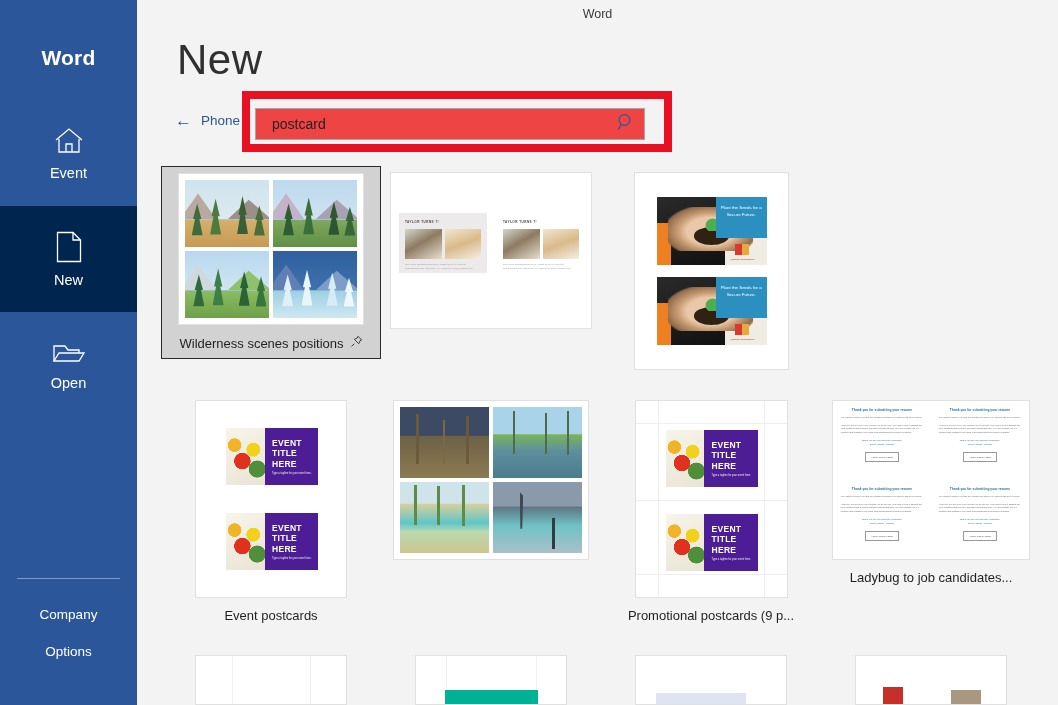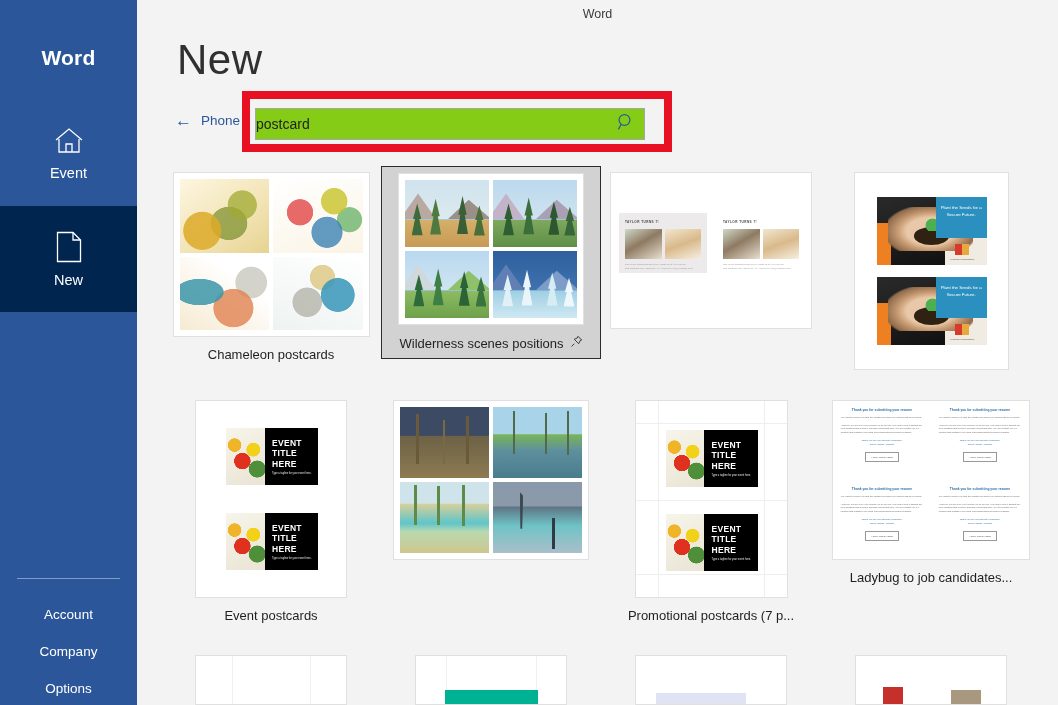--- a/index.html
+++ b/index.html
@@ -88,24 +88,24 @@
   }
   .backrow .arrow { font-size: 17px; line-height: 1; }
 
   .search-wrap {
     position: absolute;
     left: 118px; top: 108px;
     width: 390px; height: 32px;
   }
   .search-box {
     width: 100%; height: 100%;
-    background: #84cc16;
+    background: #ef4444;
     border: 1px solid #a6a6a6;
     display: flex; align-items: center;
-    padding: 0 8px 0 0;
+    padding: 0 8px 0 16px;
   }
   .search-input {
     flex: 1 1 auto;
     border: none; outline: none;
     font-family: "Liberation Sans", sans-serif;
     font-size: 14px;
     color: #222;
     background: transparent;
   }
   .search-icon { flex: 0 0 auto; display: block; }
@@ -252,21 +252,21 @@
 
   
   .ev-card { position: relative; display: flex; overflow: hidden; }
   .ev-photo { flex: 0 0 42%;
     background:
       radial-gradient(circle at 42% 58%, #e0301e 0 20%, transparent 21%),
       radial-gradient(circle at 70% 38%, #f2d11a 0 15%, transparent 16%),
       radial-gradient(circle at 22% 30%, #f0b429 0 13%, transparent 14%),
       radial-gradient(circle at 80% 72%, #4f8f3a 0 16%, transparent 17%),
       linear-gradient(150deg,#f7f4ea,#e9e4d4); }
-  .ev-panel { flex: 1 1 auto; background: #000000; color: #ffffff;
+  .ev-panel { flex: 1 1 auto; background: #4c1d95; color: #ffffff;
               padding: 11% 0 0 8%; }
   .ev-title { font-size: 8.5px; font-weight: bold; line-height: 1.22; letter-spacing: .3px; }
   .ev-sub { font-size: 2.6px; margin-top: 6%; opacity: .92; }
   .gridline-v, .gridline-h { position: absolute; background: #eeeeee; }
 
   
   .lb { position: relative; overflow: hidden; }
   .lb-a { background: linear-gradient(#3c4a63 40%, #6d6246 41%, #8c7a52); }
   .lb-b { background: linear-gradient(#a8d3e8 38%, #79b45a 39%, #5d8f9e 62%, #4a7d8c); }
   .lb-c { background: linear-gradient(#cfe4ea 30%, #d8cf9b 31%, #5fc5c9 58%, #b9d9b0 70%, #cfc68f); }
@@ -324,27 +324,35 @@
       <div class="navitem selected">
         <span>
           <svg width="26" height="32" viewBox="0 0 26 32" fill="none" stroke="#ffffff" stroke-width="1.3">
             <path d="M1.5 1.5 H17 L24.5 9 V30.5 H1.5 Z"></path>
             <path d="M17 1.5 V9 H24.5"></path>
           </svg>
         </span>
         <span class="nlabel">New</span>
       </div>
 
+      <div class="navitem">
+        <span>
+          <svg width="34" height="26" viewBox="0 0 34 26" fill="none" stroke="#ffffff" stroke-width="1.3">
+            <path d="M2 21 V6 H13 L16 10 H27 V13"></path>
+            <path d="M2 21 L7 13 H32 L27 21 Z"></path>
+          </svg>
+        </span>
+        <span class="nlabel">Open</span>
+      </div>
 
     </div>
 
     <div class="sep"></div>
 
     <div class="footlinks">
-      <div class="footlink">Account</div>
       <div class="footlink">Company</div>
       <div class="footlink">Options</div>
     </div>
   </div>
 
   <div class="main">
 
     <div class="titlebar">Word</div>
 
     <div class="page-title">New</div>
@@ -365,35 +373,20 @@
         </span>
       </div>
     </div>
 
     <div class="redbox"></div>
 
     <div class="grid">
 
       <div class="trow">
 
-        <div class="cell">
-          <div class="frame-outer">
-            <div class="thumb" style="width:197px;height:165px">
-              <div class="quad">
-                <div class="qcell wc1"></div>
-                <div class="qcell wc2"></div>
-                <div class="qcell wc3"></div>
-                <div class="qcell wc4"></div>
-              </div>
-            </div>
-            <div class="cap">
-                <span>Chameleon postcards</span>
-              </div>
-          </div>
-        </div>
 
         <div class="cell selected">
           <div class="frame-outer">
             <div class="thumb" style="width:186px;height:152px">
               <div class="quad">
                 <div class="qcell sc sc-autumn">
                   <div class="sky"></div>
                     <div class="mtn"></div>
                     <div class="mtn2"></div>
                   <div class="water"></div>
@@ -576,21 +569,21 @@
               </div>
               <div class="ev-card" style="position:absolute;left:30px;top:113px;width:92px;height:57px">
                 <div class="ev-photo"></div>
                 <div class="ev-panel">
                   <div class="ev-title">EVENT TITLE HERE</div>
                   <div class="ev-sub">Type a tagline for your event here.</div>
                 </div>
               </div>
             </div>
             <div class="cap">
-                <span>Promotional postcards (7 p...</span>
+                <span>Promotional postcards (9 p...</span>
               </div>
           </div>
         </div>
 
         <div class="cell">
           <div class="frame-outer">
             <div class="thumb" style="width:198px;height:160px;background:#fff">
               <div class="jc">
                 <div class="jc-cell">
                   <div class="jc-h">Thank you for submitting your resume</div>

